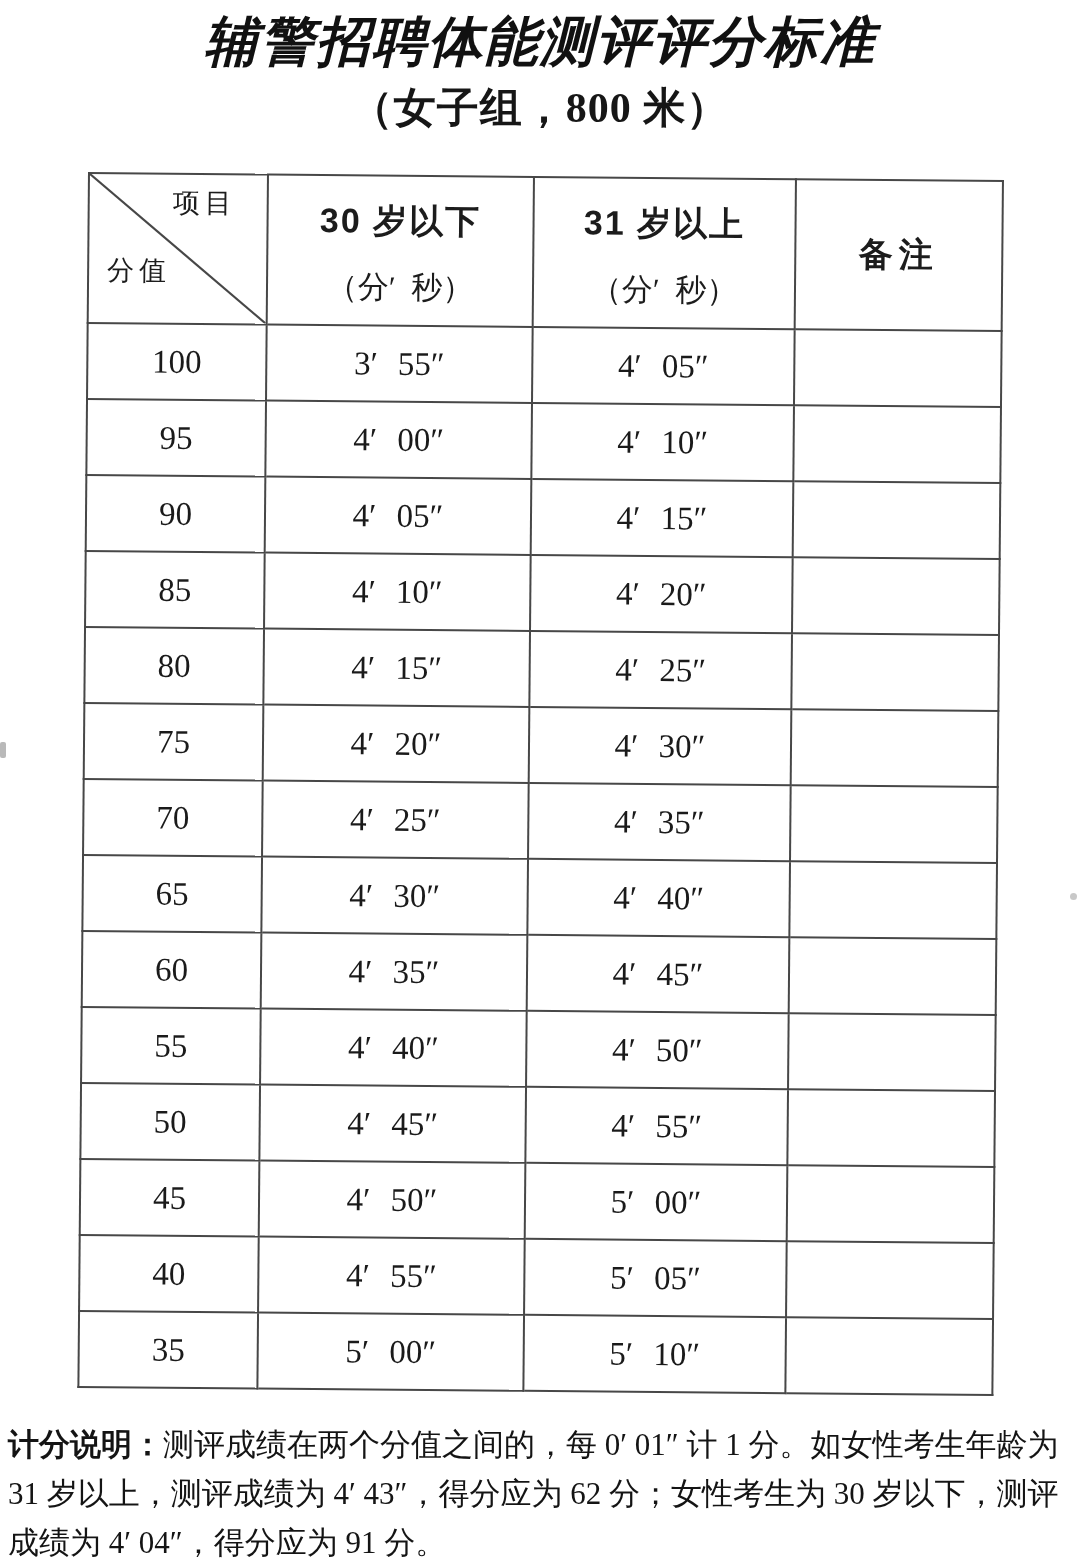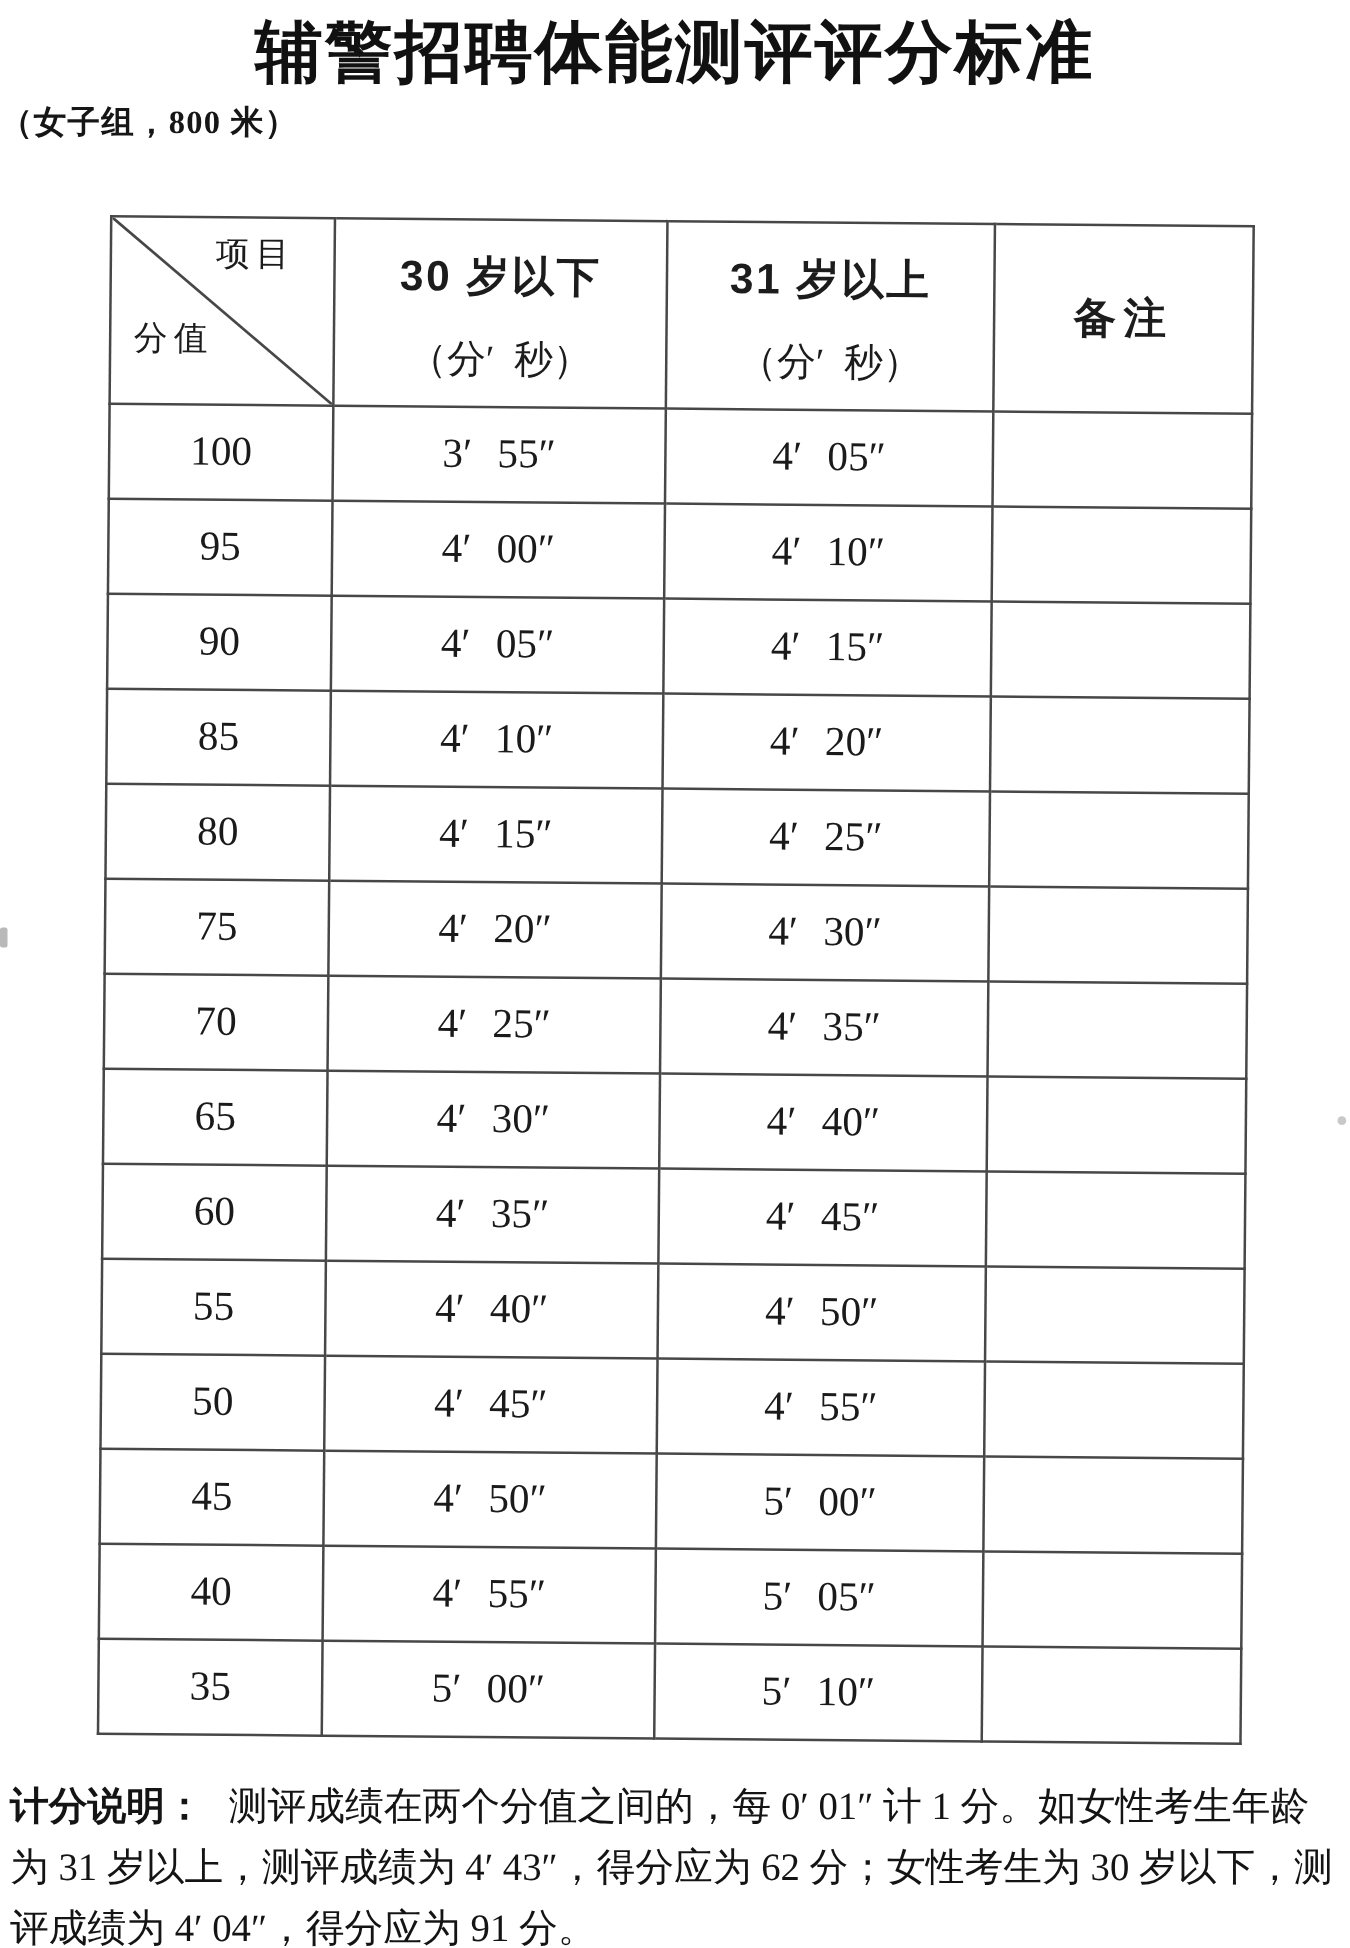--- a/index.html
+++ b/index.html
@@ -12,25 +12,26 @@
     position: relative;
     overflow: hidden;
   }
 
   .page-title {
     position: absolute; top: 6px; left: 0; width: 100%;
     text-align: center;
     font-size: 54px; font-weight: 800; letter-spacing: 2px;
     font-family: "Liberation Sans", sans-serif;
     color: #111;
+    font-style: italic;
   }
   .page-subtitle {
     position: absolute; top: 80px; left: 0; width: 100%;
-    text-align: left;
-    font-size: 26px; font-weight: 700; letter-spacing: 1px;
+    text-align: center;
+    font-size: 42px; font-weight: 700; letter-spacing: 1px;
     font-family: "Liberation Serif", serif;
     color: #161616;
   }
 
   table.score-table {
     position: absolute; left: 88px; top: 172px;
     width: 914px;
     border-collapse: collapse;
     table-layout: fixed;
     transform: rotate(0.5deg);
@@ -87,21 +88,21 @@
   .note {
     position: absolute; left: 8px; top: 1420px; width: 1062px;
     font-size: 31px; line-height: 49px;
     font-family: "Liberation Serif", serif;
     color: #141414;
     text-align: left;
   }
   .note-label {
     font-weight: 800;
     font-family: "Liberation Sans", sans-serif;
-    margin-right: 20px;
+    margin-right: 0;
   }
 
   .scan-speck-left {
     position: absolute; left: 0px; top: 742px;
     width: 6px; height: 16px; background: #8a8a8a;
     border-radius: 2px; opacity: 0.6;
   }
   .scan-speck-right {
     position: absolute; left: 1070px; top: 893px;
     width: 7px; height: 7px; background: #9a9a9a;

